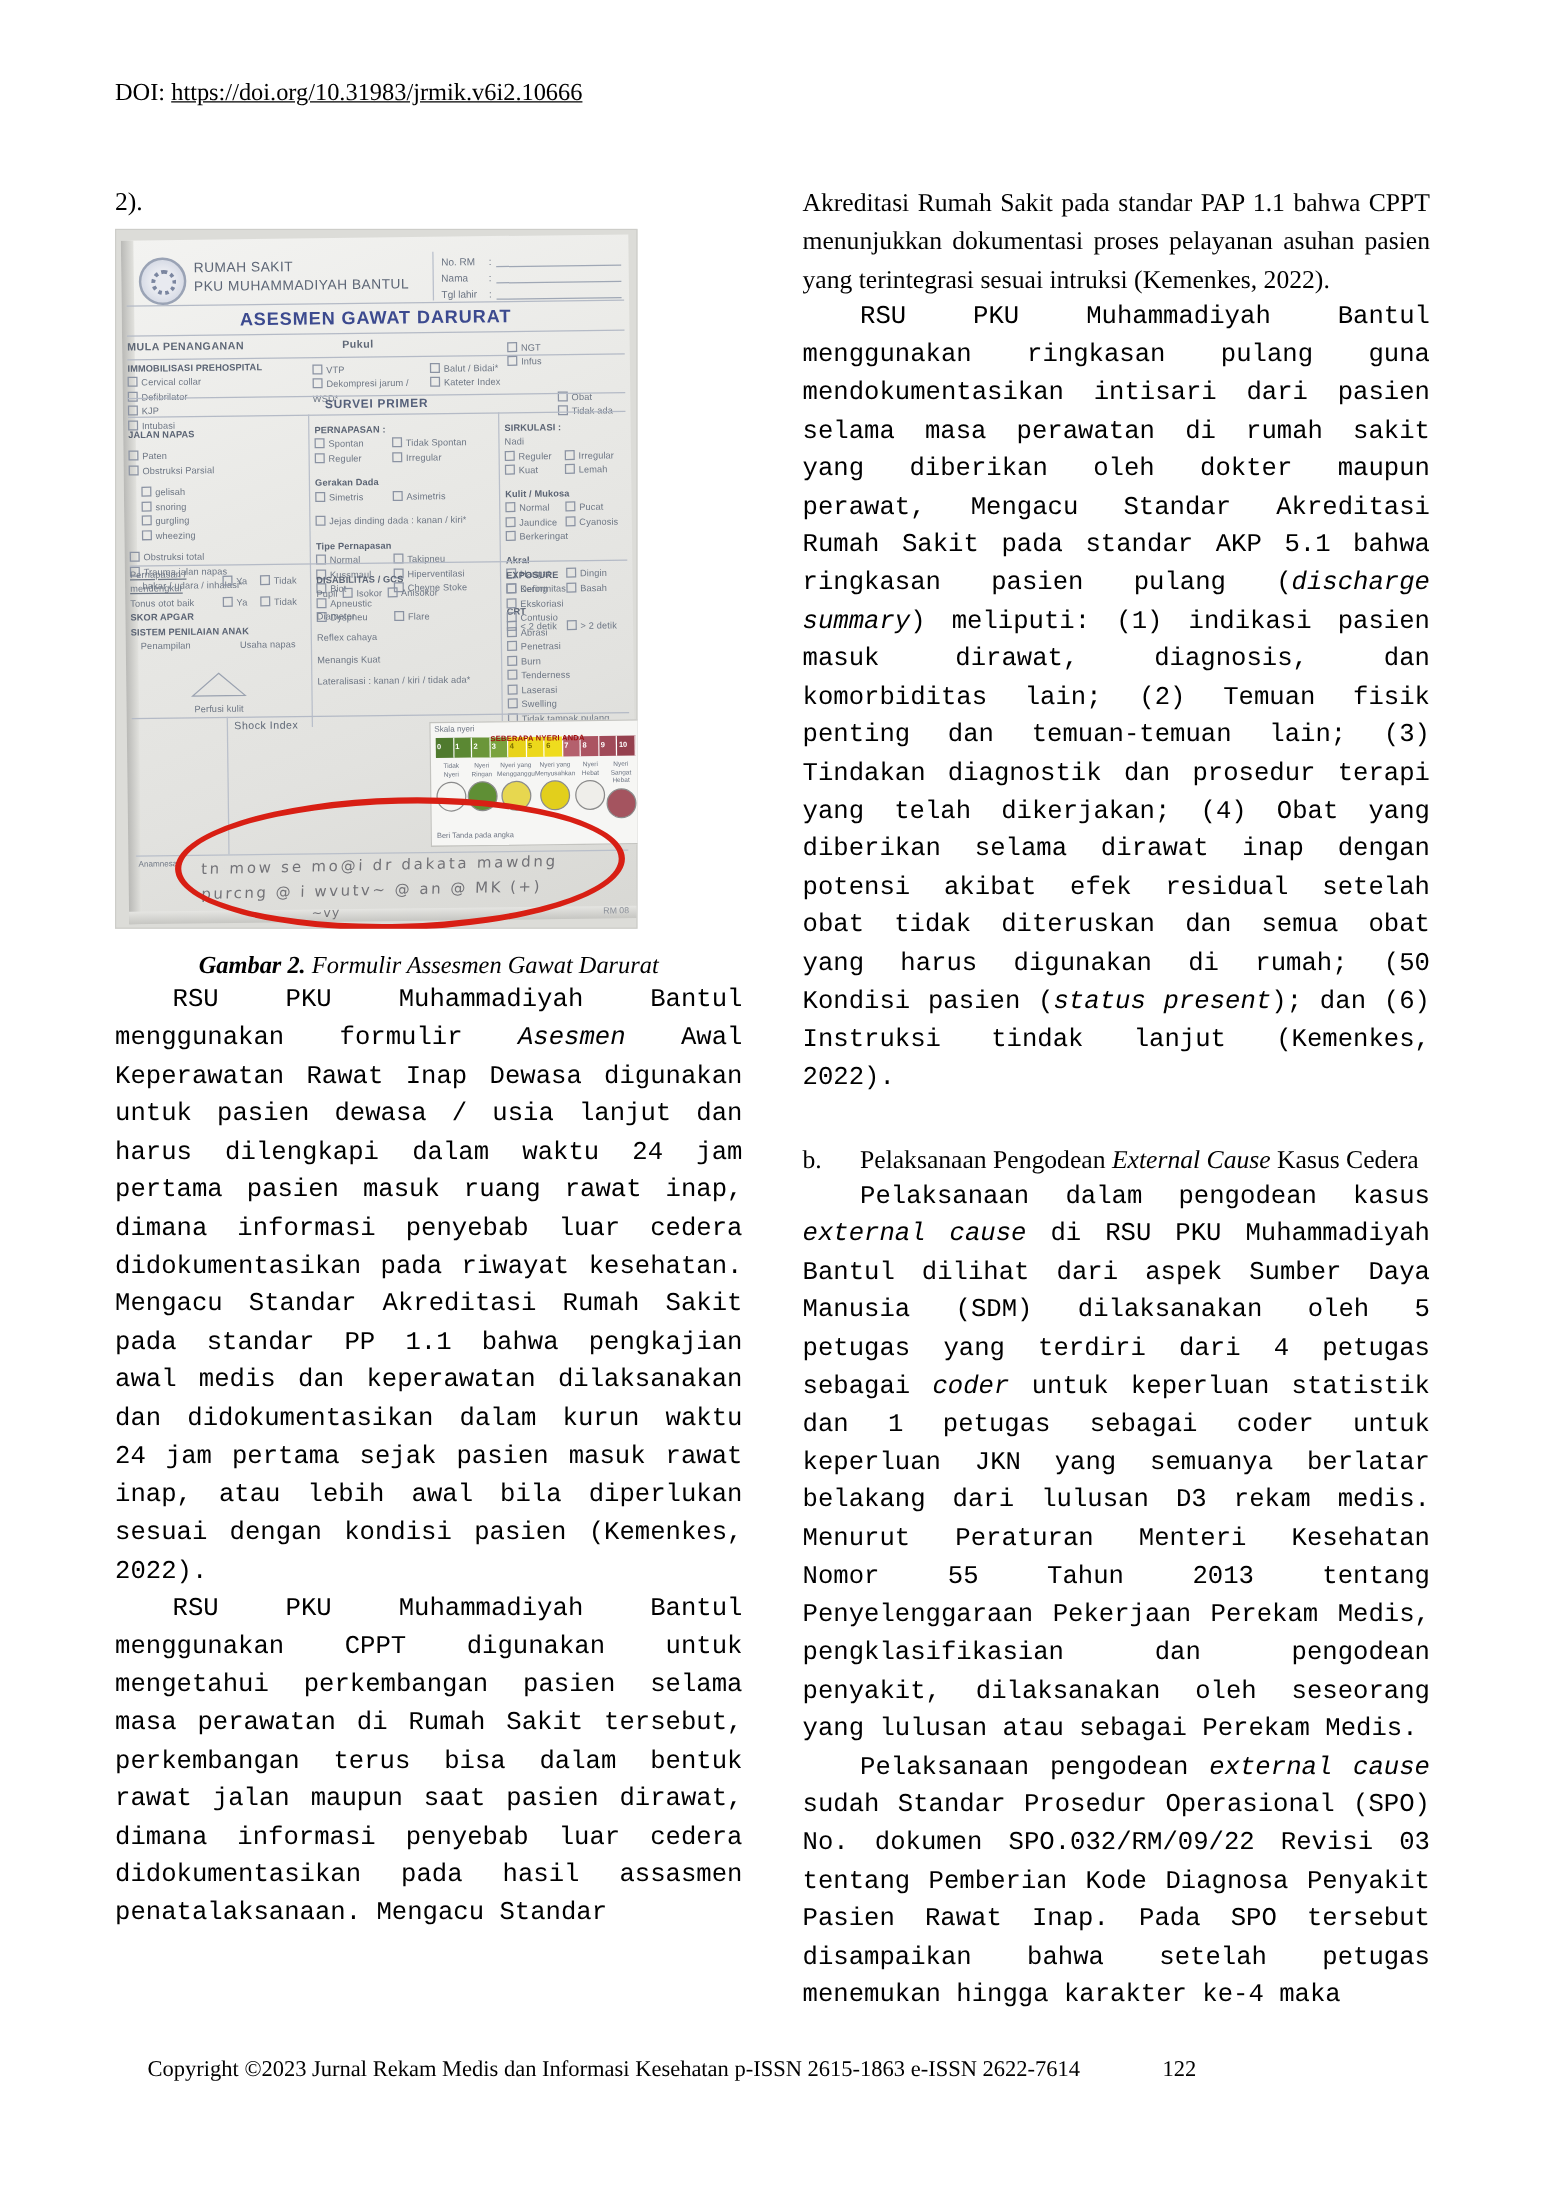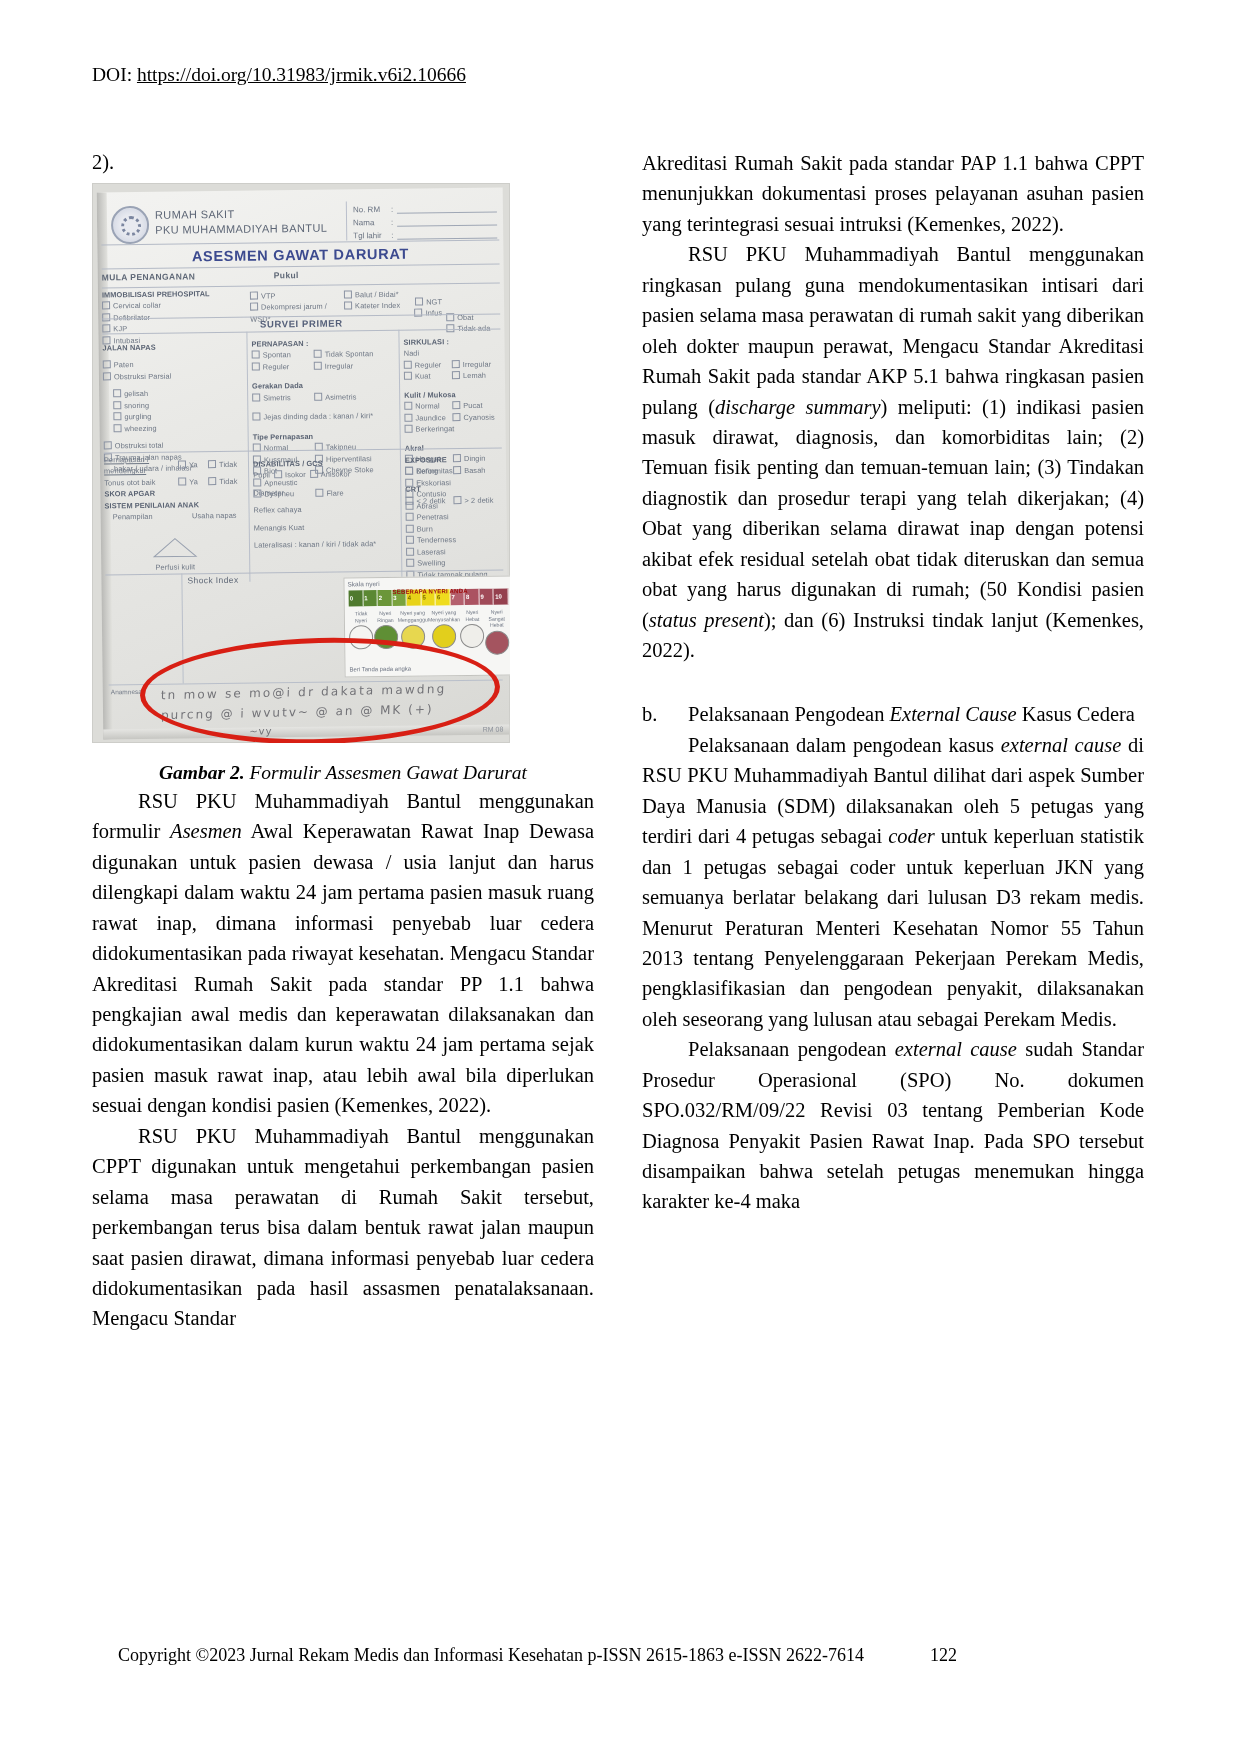--- a/index.html
+++ b/index.html
@@ -55,21 +55,21 @@
     width: 502px;
   }
   p, .para {
     margin: 0;
     font-size: 20.5px;
     line-height: 1.485;
     text-align: justify;
     text-justify: inter-word;
     hyphens: none;
   }
-  .indent { text-indent: 46px; }
+  .indent { text-indent: 46px; font-family: Liberation Mono, monospace; }
   .noindent { text-indent: 0; }
   .spacer-34 { height: 34px; }
 
   
   .fig-num {
     font-size: 20.5px;
     line-height: 1.4;
     margin-bottom: 6px;
   }
 
@@ -372,21 +372,21 @@
           </div>
 
           <div class="f-blk" style="left:152px; top:100px; width:92px;">
             <div><span class="cb"></span><span>VTP</span></div>
             <div><span class="cb"></span><span>Dekompresi jarum / WSD*</span></div>
           </div>
           <div class="f-blk" style="left:246px; top:100px; width:64px;">
             <div><span class="cb"></span><span>Balut / Bidai*</span></div>
             <div><span class="cb"></span><span>Kateter Index</span></div>
           </div>
-          <div class="f-blk" style="left:308px; top:108px; width:36px;text-align:right;">
+          <div class="f-blk" style="left:308px; top:84px; width:36px;">
             <div><span class="cb"></span><span>NGT</span></div>
             <div><span class="cb"></span><span>Infus</span></div>
           </div>
           <div class="f-blk" style="left:348px; top:100px; width:56px;margin-top:24px;">
             <div><span class="cb"></span><span>Obat</span></div>
             <div><span class="cb"></span><span>Tidak ada</span></div>
           </div>
 
           <div class="f-rule" style="top:126px;"></div>
           <div class="f-sec" style="left:0; right:0; top:128px;">SURVEI PRIMER</div>

